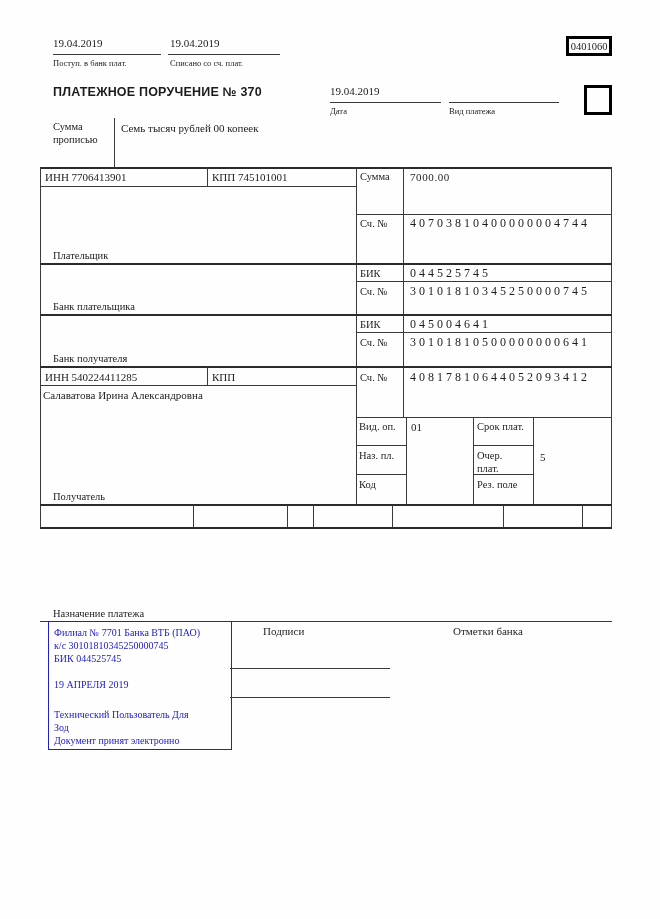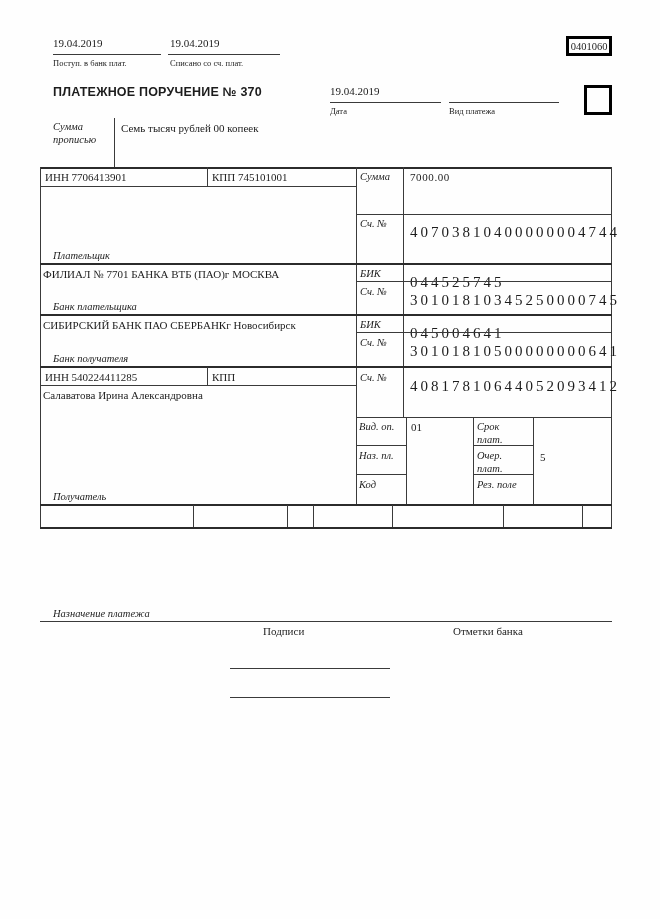--- a/index.html
+++ b/index.html
@@ -6,23 +6,23 @@
   .page{
     position:relative;width:660px;height:919px;background:#fefefe;
     font-family:"Liberation Serif","DejaVu Serif",serif;color:#1c1c1c;overflow:hidden;
   }
   .abs{position:absolute;white-space:nowrap;}
   .wrap{white-space:normal;}
   .hl{position:absolute;background:#3a3a3a;height:1px;}
   .hl2{position:absolute;background:#2b2b2b;height:2px;}
   .vl{position:absolute;background:#3a3a3a;width:1px;}
   .t11{font-size:11px;line-height:1.3;}
-  .t10{font-size:10.5px;line-height:1.25;font-style:italic;}
+  .t10{font-size:10.5px;line-height:1.25;}
   .t85{font-size:8.5px;line-height:1.2;color:#222;}
-  .num{font-size:15px;letter-spacing:3px;margin-top:8px;}
+  .num{font-size:12px;letter-spacing:3px;}
   .title{font-family:"Liberation Sans","DejaVu Sans",sans-serif;font-weight:bold;font-size:12.5px;letter-spacing:.2px;}
   .box{position:absolute;border:3px solid #000000;box-sizing:border-box;}
   .bluebox{
     position:absolute;left:48px;top:621px;width:184px;height:129px;
     border:1px solid #2222bb;box-sizing:border-box;padding:4px 5px;
     color:#2222bb;font-size:10px;line-height:1.32;
   }
   .bluebox div{white-space:normal;}
   .gap-s{margin-top:12px;}
   .gap-m{margin-top:17px;}
@@ -79,30 +79,28 @@
 
   <div class="abs t10" style="left:360px;top:170px">Сумма</div>
   <div class="abs t11" style="left:410px;top:170px;letter-spacing:.6px">7000.00</div>
   <div class="hl" style="left:356px;top:214px;width:256px"></div>
 
   <div class="abs t10" style="left:360px;top:217px">Сч. №</div>
   <div class="abs num" style="left:410px;top:216px">40703810400000004744</div>
   <div class="abs t10" style="left:53px;top:249px">Плательщик</div>
   <div class="hl2" style="left:40px;top:263px;width:572px"></div>
 
-  <div class="abs t11" style="left:43px;top:267px">ФИЛИАЛ № 7701 БАНКА ВТБ (ПАО)г МОСКВА</div>
   <div class="abs t10" style="left:360px;top:267px">БИК</div>
   <div class="abs num" style="left:410px;top:266px">044525745</div>
   <div class="hl" style="left:356px;top:281px;width:256px"></div>
   <div class="abs t10" style="left:360px;top:285px">Сч. №</div>
   <div class="abs num" style="left:410px;top:284px">30101810345250000745</div>
   <div class="abs t10" style="left:53px;top:300px">Банк плательщика</div>
   <div class="hl2" style="left:40px;top:314px;width:572px"></div>
 
-  <div class="abs t11" style="left:43px;top:318px">СИБИРСКИЙ БАНК ПАО СБЕРБАНКг Новосибирск</div>
   <div class="abs t10" style="left:360px;top:318px">БИК</div>
   <div class="abs num" style="left:410px;top:317px">045004641</div>
   <div class="hl" style="left:356px;top:332px;width:256px"></div>
   <div class="abs t10" style="left:360px;top:336px">Сч. №</div>
   <div class="abs num" style="left:410px;top:335px">30101810500000000641</div>
   <div class="abs t10" style="left:53px;top:352px">Банк получателя</div>
   <div class="hl2" style="left:40px;top:366px;width:572px"></div>
 
   <div class="abs t11" style="left:45px;top:370px">ИНН 540224411285</div>
   <div class="vl" style="left:207px;top:367px;height:18px"></div>
@@ -137,20 +135,29 @@
   <div class="vl" style="left:287px;top:505px;height:22px"></div>
   <div class="vl" style="left:313px;top:505px;height:22px"></div>
   <div class="vl" style="left:392px;top:505px;height:22px"></div>
   <div class="vl" style="left:503px;top:505px;height:22px"></div>
   <div class="vl" style="left:582px;top:505px;height:22px"></div>
   <div class="hl2" style="left:40px;top:527px;width:572px"></div>
 
   <div class="abs t10" style="left:53px;top:607px">Назначение платежа</div>
   <div class="hl" style="left:40px;top:621px;width:572px"></div>
 
+  <div class="bluebox">
+    <div>Филиал № 7701 Банка ВТБ (ПАО)</div>
+    <div>к/с 30101810345250000745</div>
+    <div>БИК 044525745</div>
+    <div class="gap-s">19 АПРЕЛЯ 2019</div>
+    <div class="gap-m">Технический Пользователь Для</div>
+    <div>Зод</div>
+    <div>Документ принят электронно</div>
+  </div>
 
   <div class="abs t11" style="left:263px;top:624px">Подписи</div>
   <div class="abs t11" style="left:453px;top:624px">Отметки банка</div>
   <div class="hl" style="left:230px;top:668px;width:160px"></div>
   <div class="hl" style="left:230px;top:697px;width:160px"></div>
 
 
 </div>
 
 </body></html>

